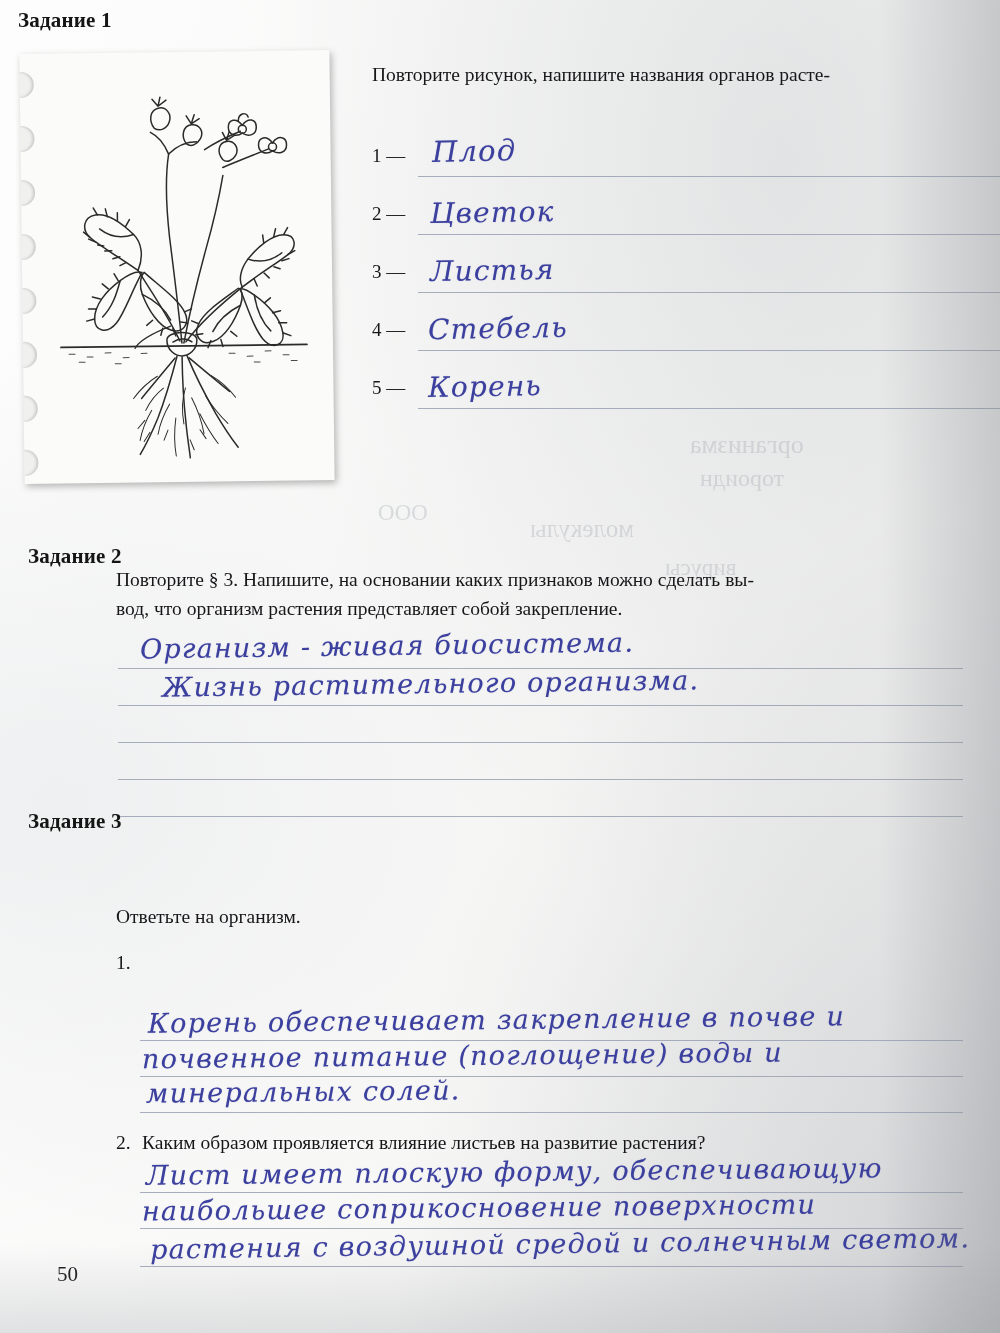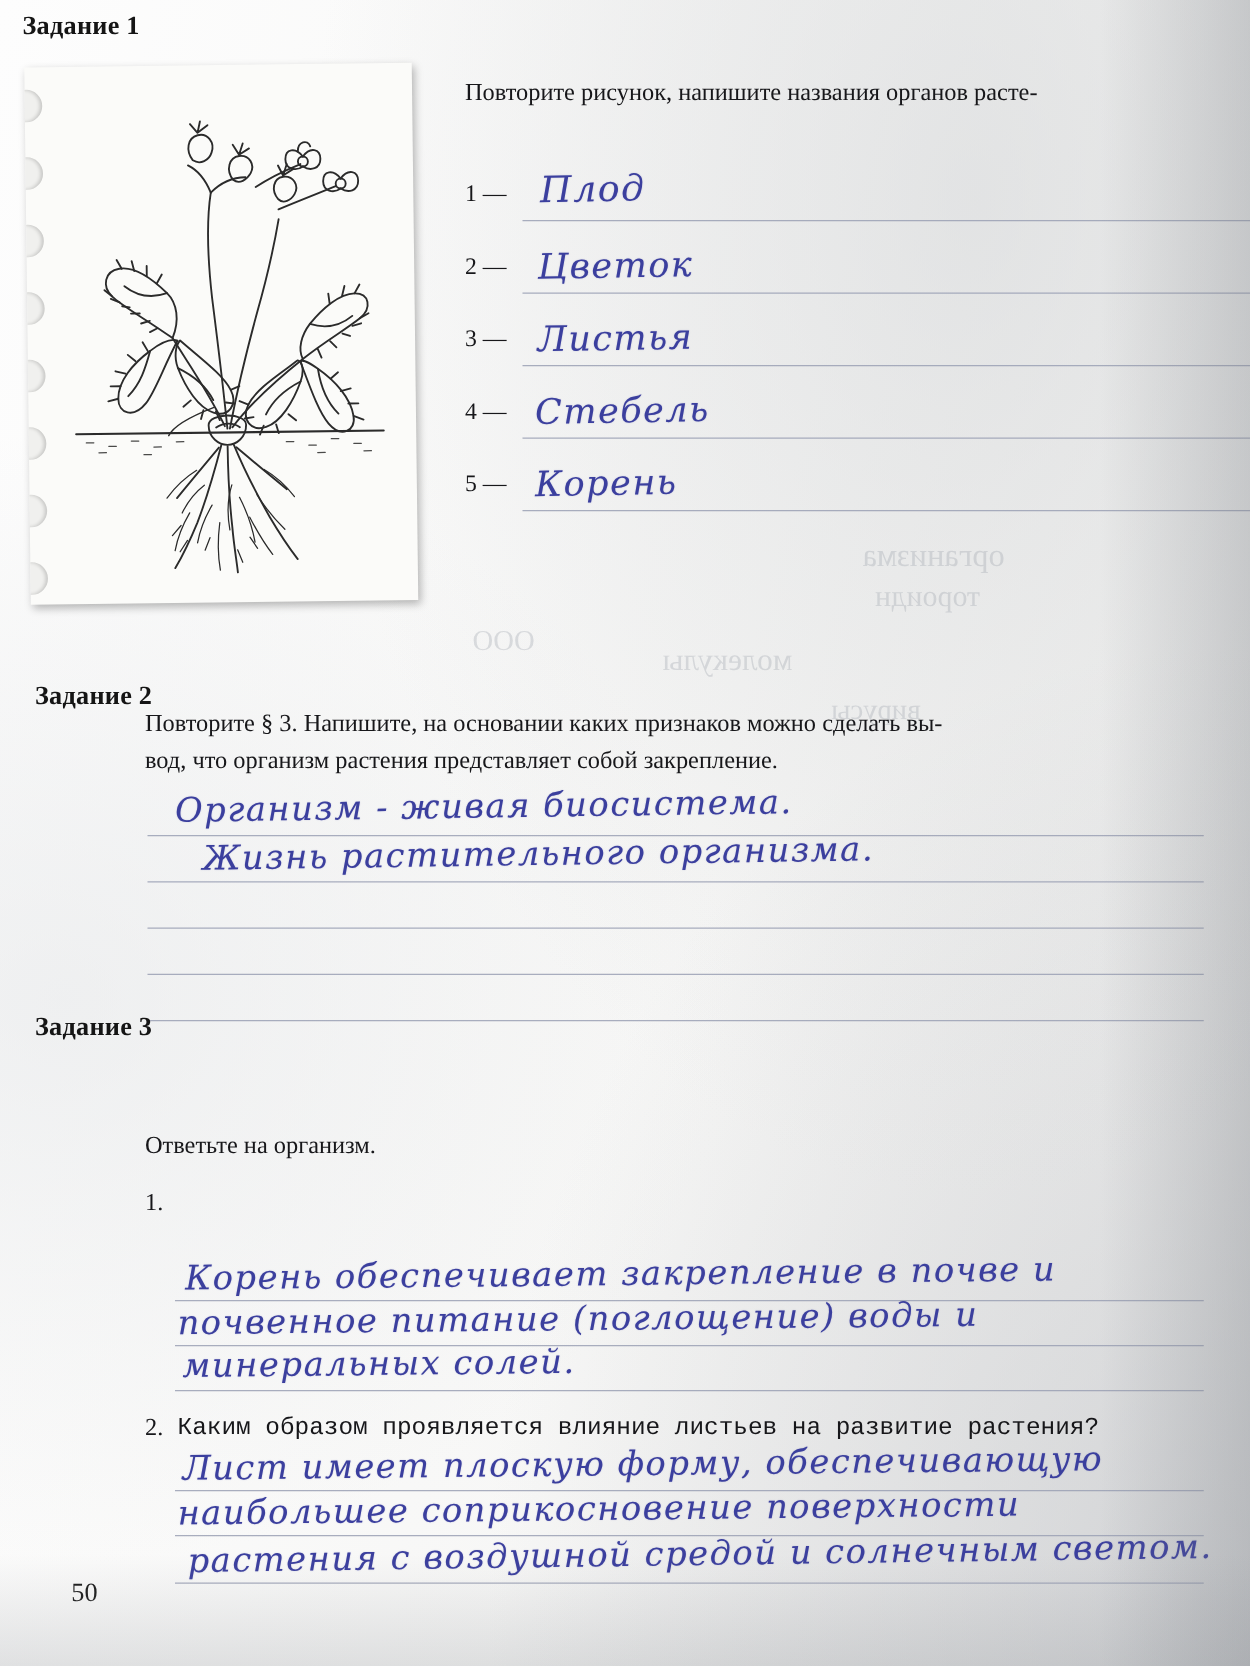--- a/index.html
+++ b/index.html
@@ -313,21 +313,21 @@
   <div class="rule" style="left:140px; top:1040px; width:823px;"></div>
   <div class="hand" style="left:148px; top:1004px; font-size:27px; transform:rotate(-0.6deg);">Корень обеспечивает закрепление в почве и</div>
 
   <div class="rule" style="left:140px; top:1076px; width:823px;"></div>
   <div class="hand" style="left:142px; top:1040px; font-size:27px; transform:rotate(-0.6deg);">почвенное питание (поглощение) воды и</div>
 
   <div class="rule" style="left:140px; top:1112px; width:823px;"></div>
   <div class="hand" style="left:146px; top:1076px; font-size:27px; transform:rotate(-0.6deg);">минеральных солей.</div>
 
   <div class="body-text" style="left:116px; top:1128px;">2.</div>
-  <div class="body-text" style="left:142px; top:1128px; width:830px;font-family:Liberation Mono, monospace;">
+  <div class="body-text" style="left:142px; top:1128px; width:830px;">
     <span>Каким образом проявляется влияние листьев на развитие растения?</span>
   </div>
 
   <div class="rule" style="left:140px; top:1192px; width:823px;"></div>
   <div class="hand" style="left:146px; top:1156px; font-size:27px; transform:rotate(-0.6deg);">Лист имеет плоскую форму, обеспечивающую</div>
 
   <div class="rule" style="left:140px; top:1228px; width:823px;"></div>
   <div class="hand" style="left:142px; top:1192px; font-size:27px; transform:rotate(-0.6deg);">наибольшее соприкосновение поверхности</div>
 
   <div class="rule" style="left:140px; top:1266px; width:823px;"></div>

